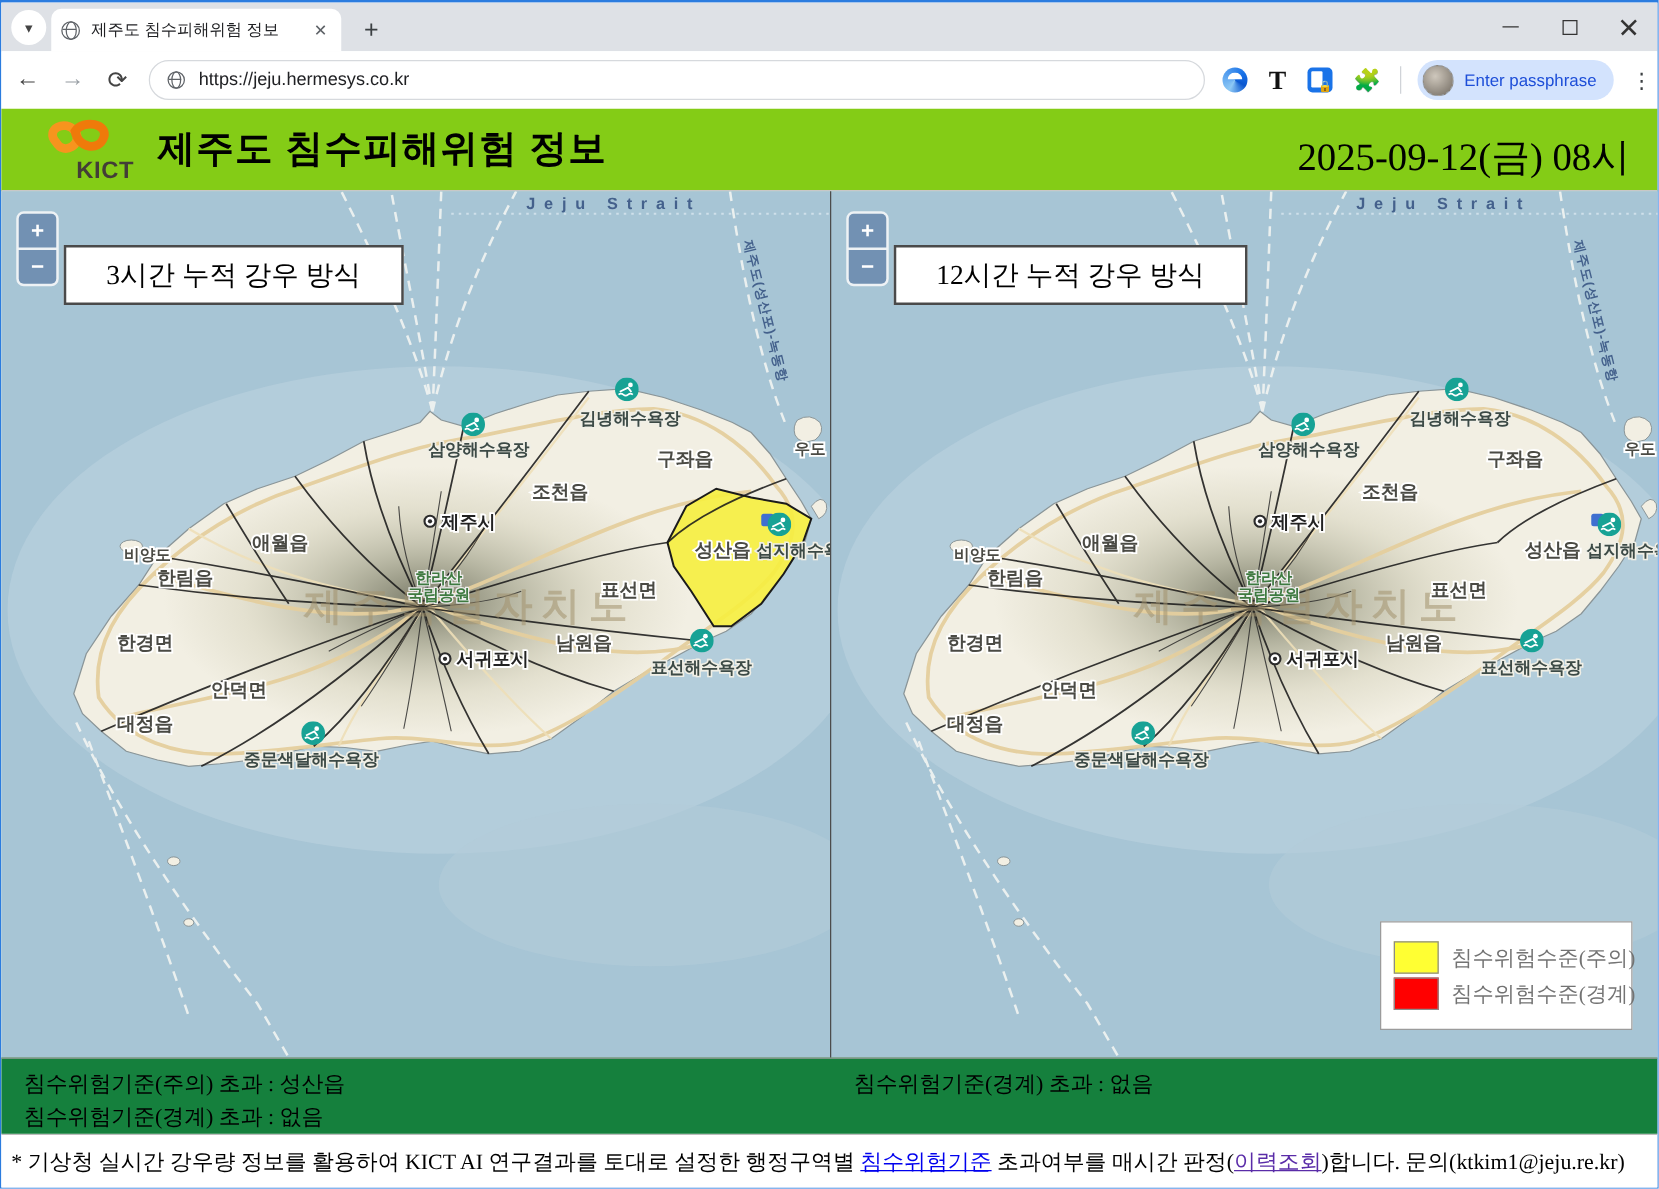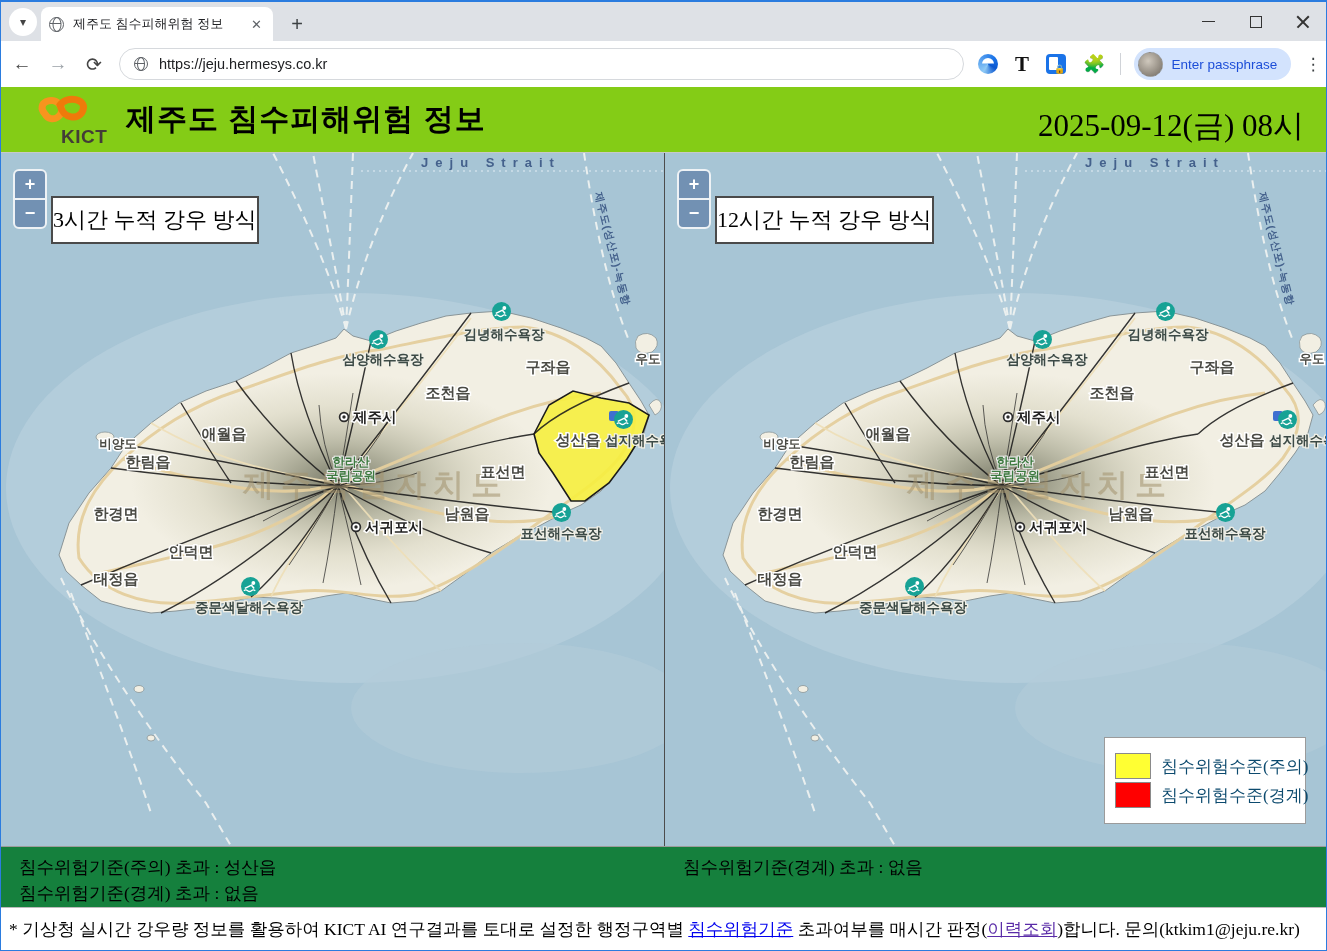--- a/index.html
+++ b/index.html
@@ -57,27 +57,27 @@
   
   .maps { position:relative; height:693px; background:#a7c5d5;text-align:right; }
   .panel { position:absolute; top:0; width:663px; height:693px; overflow:hidden; }
   .panel.left { left:0; } .panel.right { left:664px; }
   .map-divider { position:absolute; left:663px; top:0; width:1px; height:693px; background:#4c4c4c; z-index:5; }
   svg.map { position:absolute; left:0; top:0; }
   .zoomctl { position:absolute; left:12px; top:16px; width:34px; border:2px solid #eef2f5; border-radius:6px; background:#eef2f5; z-index:6; }
   .zoombtn { width:30px; height:27px; background:#7291b3; color:#fff; font-size:18px; font-weight:bold; display:flex; align-items:center; justify-content:center; cursor:pointer; }
   .zoombtn:first-child { border-radius:4px 4px 0 0; margin-bottom:2px; }
   .zoombtn:last-child { border-radius:0 0 4px 4px; }
-  .paneltitle { position:absolute; left:50px; top:43px; background:#fff; border:2px solid #4a4a4a; padding:7px 0; font-size:22px; font-family:"Liberation Serif",serif; color:#000; z-index:6; white-space:nowrap; }
+  .paneltitle { position:absolute; left:50px; top:43px; background:#fff; border:2px solid #4a4a4a; padding:7px 32px; font-size:22px; font-family:"Liberation Serif",serif; color:#000; z-index:6; white-space:nowrap; }
   .legend { position:absolute; right:22px; bottom:22px; width:202px; background:#fff; border:1px solid #9b9b9b; padding:12px 10px; z-index:6; }
   .legend-row { display:flex; align-items:center; margin:3px 0; }
   .swatch { width:36px; height:26px; border:1px solid #8a8a8a; flex:none; }
   .swatch.caution { background:#ffff33; }
   .swatch.warning { background:#ff0000; }
-  .legend-label { font-size:17px; font-family:"Liberation Serif",serif; color:#0c4a6e; margin-left:10px; white-space:nowrap; }
+  .legend-label { font-size:17px; font-family:"Liberation Serif",serif; color:#737373; margin-left:10px; white-space:nowrap; }
 
   
   .statusrow { position:relative; height:61px; background:#15803d; border-top:1px solid #9c9c9c; font-family:"Liberation Serif",serif; }
   .statuscol { position:absolute; top:7px; font-size:17.5px; color:#000; line-height:1.5; white-space:nowrap; }
   .statuscol.left { left:18px; } .statuscol.right { left:682px; }
   .footnote { height:44px; background:#fff; border-top:1px solid #bbb; font-family:"Liberation Serif",serif; font-size:17.5px; color:#000; padding:9px 0 0 8px; white-space:nowrap; }
   .footnote a.lnk1 { color:#0000ee; }
   .footnote a.lnk2 { color:#5a2ca8; }
 
   

